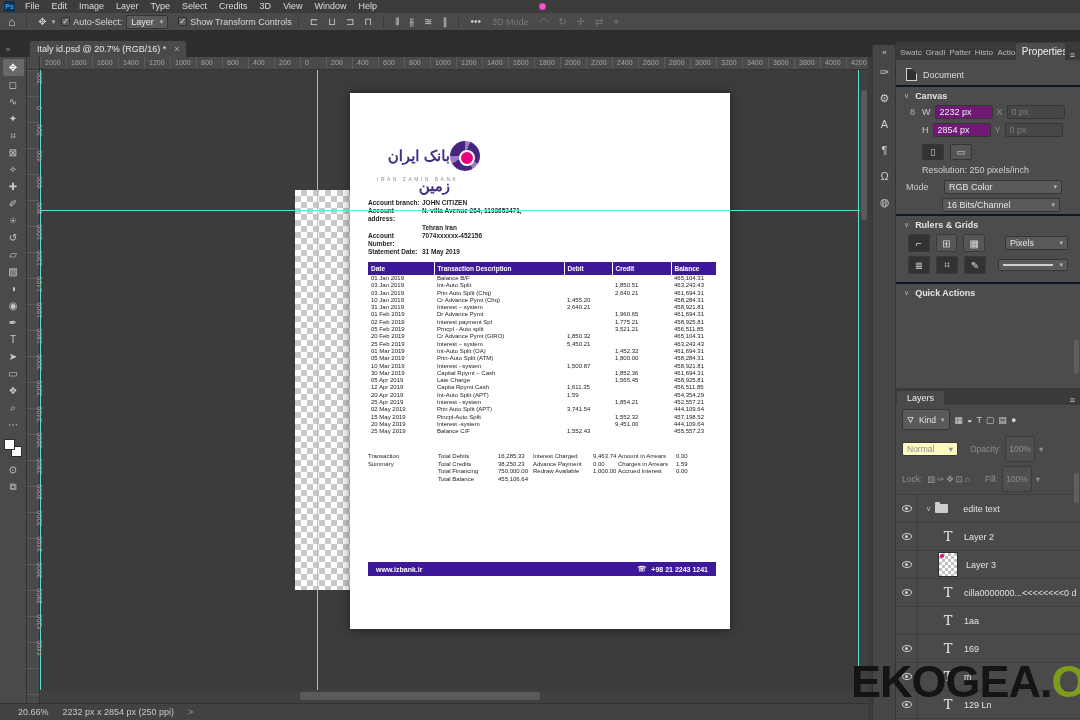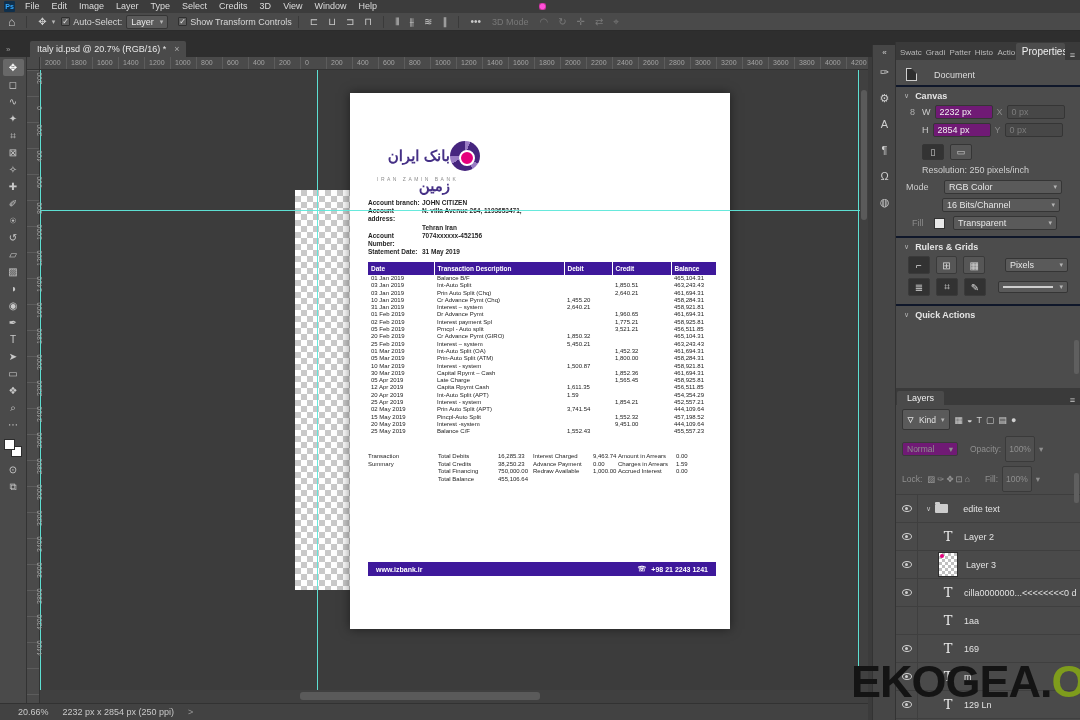--- a/index.html
+++ b/index.html
@@ -65,21 +65,21 @@
   #doc-footer{position:absolute;left:18px;top:469px;width:348px;height:14px;background:#3e189b;color:#fff;display:flex;align-items:center;justify-content:space-between;padding:0 8px;font-size:7px;font-weight:bold;}
   #doc-footer .phone{display:flex;align-items:center;gap:5px;}
   
   #panel-strip{position:absolute;left:872px;top:45px;width:23px;height:675px;background:#464646;z-index:12;border-left:1px solid #333;}
   .strip-icon{width:23px;height:26px;display:flex;align-items:center;justify-content:center;color:#cfcfcf;font-size:11px;}
   #right-panel{position:absolute;left:895px;top:42px;width:185px;height:678px;background:#4c4c4c;z-index:12;border-left:1px solid #333;}
   .ptabs{display:flex;align-items:flex-end;height:18px;background:#3a3a3a;font-size:8px;color:#b9b9b9;}
   .ptab{padding:3px 4px;white-space:nowrap;overflow:hidden;}
   .ptab.active{background:#4c4c4c;color:#f0f0f0;font-size:10px;padding:3px 6px;border-radius:2px 2px 0 0;}
   .pmenu{margin-left:auto;color:#c9c9c9;padding:0 5px;font-size:9px;}
-  .prow{display:flex;align-items:center;gap:17px;padding:4px 10px;color:#ddd;font-size:9px;}
+  .prow{display:flex;align-items:center;gap:6px;padding:4px 10px;color:#ddd;font-size:9px;}
   .doc-icon{width:11px;height:13px;background:#2f2f2f;border:1px solid #cfcfcf;position:relative;}
   .doc-icon::after{content:'';position:absolute;right:-1px;top:-1px;border:3px solid #4c4c4c;border-left-color:transparent;border-bottom-color:transparent;}
   .sect{padding:4px 8px 2px 8px;color:#e4e4e4;font-size:9px;font-weight:bold;display:flex;gap:6px;align-items:center;border-top:2px solid #0f172a;}
   .sect .chev{font-size:7px;color:#b5b5b5;font-weight:normal;}
   .field-row{display:flex;align-items:center;gap:4px;padding:2px 8px 2px 26px;color:#ccc;font-size:9px;}
   .input{background:#701a75;border:1px solid #353535;border-radius:2px;color:#efefef;font-size:9px;padding:1px 4px;width:58px;}
   .input.disabled{background:#474747;color:#7d7d7d;}
   .chain{color:#aeaeae;font-size:9px;position:absolute;left:14px;}
   .orient-btn{width:22px;height:16px;border:1px solid #353535;border-radius:2px;display:flex;align-items:center;justify-content:center;color:#d5d5d5;font-size:9px;background:#565656;}
   .orient-btn.active{background:#333;}
@@ -88,21 +88,21 @@
   .iconbtn.active{background:#323232;}
   .line-swatch{width:52px;height:2px;background:#cfcfcf;}
   
   #layers-panel{position:absolute;left:895px;top:388px;width:185px;height:332px;background:#4a4a4a;border-left:1px solid #333;z-index:13;}
   .ltab-row{height:17px;background:#3a3a3a;display:flex;align-items:flex-end;}
   .ltab{background:#4a4a4a;color:#eee;font-size:9px;padding:2px 10px;border-radius:2px 2px 0 0;margin-left:1px;}
   .filter-row{display:flex;align-items:center;gap:3px;padding:4px 6px;}
   .kind-dd{background:#5a5a5a;border:1px solid #353535;border-radius:2px;color:#e2e2e2;font-size:8.5px;padding:1px 4px;display:flex;gap:5px;align-items:center;}
   .f-icon{color:#cfcfcf;font-size:9px;padding:0 2px;}
   .blend-row,.lock-row{display:flex;align-items:center;gap:4px;padding:2px 6px;color:#8f8f8f;font-size:8.5px;}
-  .mini-dd{background:#701a75;border:1px solid #3a3a3a;border-radius:2px;padding:1px 4px;color:#8f8f8f;min-width:56px;display:flex;justify-content:space-between;}
+  .mini-dd{background:#fef9c3;border:1px solid #3a3a3a;border-radius:2px;padding:1px 4px;color:#8f8f8f;min-width:56px;display:flex;justify-content:space-between;}
   .mini-box{background:#4f4f4f;border:1px solid #3a3a3a;border-radius:2px;padding:7px 3px;color:#8f8f8f;}
   .lock-ic{color:#9b9b9b;font-size:8.5px;padding:0 1px;}
   #layer-list{overflow:hidden;height:232px;border-top:1px solid #3e3e3e;}
   .lrow{height:28px;display:flex;align-items:center;border-bottom:1px solid #3f3f3f;}
   .eye-cell{width:22px;align-self:stretch;border-right:1px solid #3f3f3f;display:flex;align-items:center;justify-content:center;flex:0 0 auto;}
   .eye{width:10px;height:7px;border:1px solid #cfcfcf;border-radius:50%;position:relative;}
   .eye::after{content:'';position:absolute;left:2.5px;top:1px;width:3px;height:3px;border-radius:50%;background:#cfcfcf;}
   .lexp{color:#c5c5c5;font-size:7px;margin:0 4px 0 8px;}
   .folder{width:13px;height:9px;background:#cdcdcd;border-radius:1px;position:relative;margin-right:7px;}
   .folder::before{content:'';position:absolute;top:-2px;left:0;width:5px;height:2px;background:#cdcdcd;border-radius:1px 1px 0 0;}
@@ -597,28 +597,20 @@
       <span>RGB Color</span>
         <span class="dd-arrow">▾</span>
     </span>
   </div>
   <div class="field-row" style="padding-left:46px">
     <span class="dropdown" style="width:118px;justify-content:space-between;margin:0">
       <span>16 Bits/Channel</span>
         <span class="dd-arrow">▾</span>
     </span>
   </div>
-  <div class="field-row" style="padding-left:16px;padding-bottom:6px">
-    <span style="width:18px;color:#8a8a8a">Fill</span>
-    <span style="width:11px;height:11px;background:#e9e9e9;border:1px solid #333"></span>
-    <span class="dropdown" style="width:104px;justify-content:space-between">
-      <span>Transparent</span>
-        <span class="dd-arrow">▾</span>
-    </span>
-  </div>
 
   <div class="sect">
     <span class="chev">∨</span>
     <span>Rulers &amp; Grids</span>
   </div>
   <div class="field-row" style="gap:6px;padding-left:12px">
     <span class="iconbtn active">⌐</span>
     <span class="iconbtn">⊞</span>
     <span class="iconbtn">▦</span>
     <span class="dropdown" style="width:64px;justify-content:space-between;margin-left:14px">

